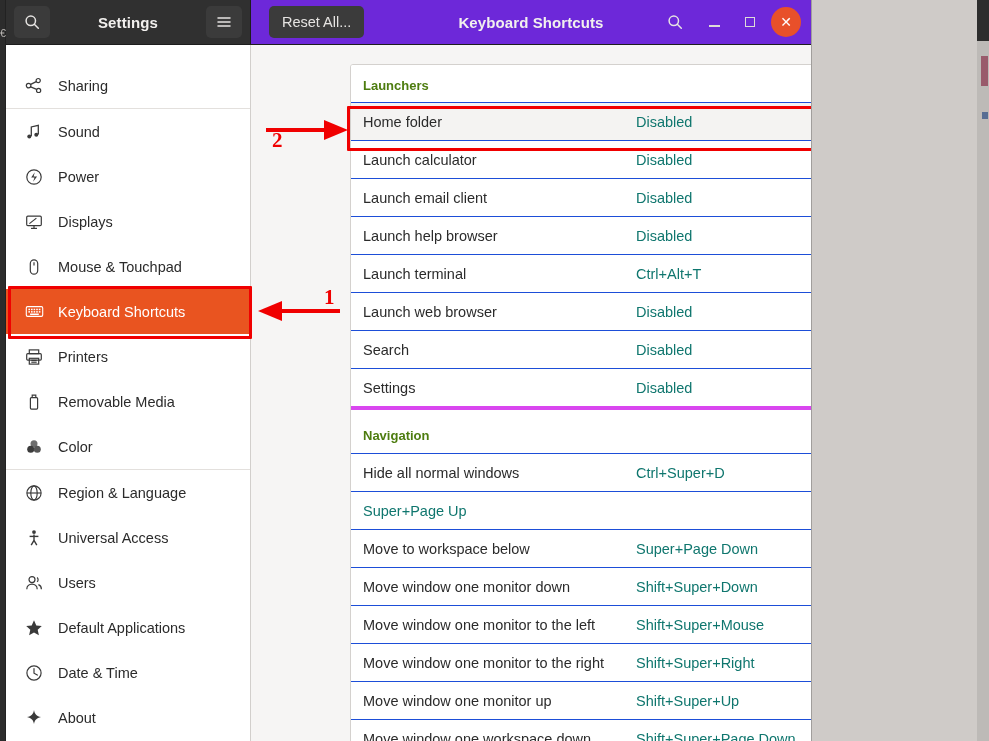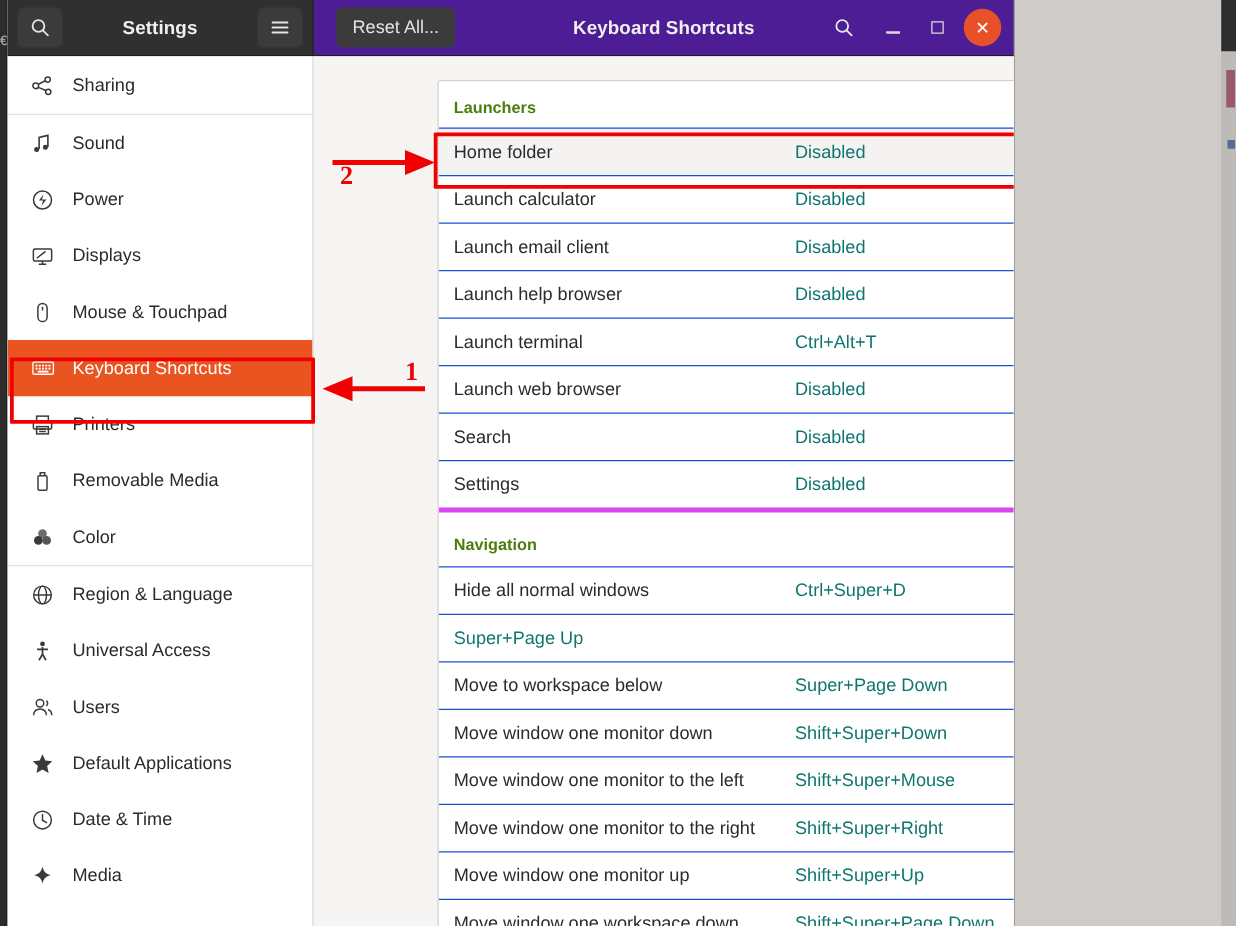--- a/index.html
+++ b/index.html
@@ -79,21 +79,21 @@
     border-right: 1px solid #1d1d1d;
     padding: 0 8px;
     background: #303030;
   }
   #titlebar-right {
     flex: 1;
     display: flex;
     align-items: center;
     position: relative;
     padding: 0 10px 0 8px;
-    background: #4c1d95;
+    background: #6d28d9;
   }
 
   .hdr-btn {
     height: 32px;
     min-width: 32px;
     border-radius: 5px;
     background: #3b3b3b;
     border: none;
     display: flex;
     align-items: center;
@@ -158,21 +158,21 @@
     height: 696px;
   }
 
   
   #sidebar {
     width: 245px;
     background: #ffffff;
     border-right: 1px solid #d2cfcc;
     overflow: hidden;
     position: relative;
-    padding-top: 1px;
+    padding-top: 18px;
   }
   .side-item {
     display: flex;
     align-items: center;
     height: 45px;
     padding: 0 12px 0 18px;
     gap: 14px;
     cursor: pointer;
     color: #2b2b2b;
     font-size: 14.5px;
@@ -496,21 +496,21 @@
               </svg>
             </span>
             <span>Date &amp; Time</span>
           </div>
           <div class="side-item">
             <span class="side-icon">
               <svg width="18" height="18" viewBox="0 0 18 18" fill="currentColor">
                 <path d="M9 0.9c.7 4 2.5 6.2 7 7.1-4.5 1-6.3 3.1-7 7.1-.7-4-2.5-6.1-7-7.1 4.5-.9 6.3-3.1 7-7.1z"></path>
               </svg>
             </span>
-            <span>Media</span>
+            <span>About</span>
           </div>
         </div>
 
       <div id="content">
         <div id="panel">
             <div class="group-head">Launchers</div>
             <div class="row highlight">
               <span class="row-name">Home folder</span>
               <span class="row-accel">Disabled</span>
             </div>

